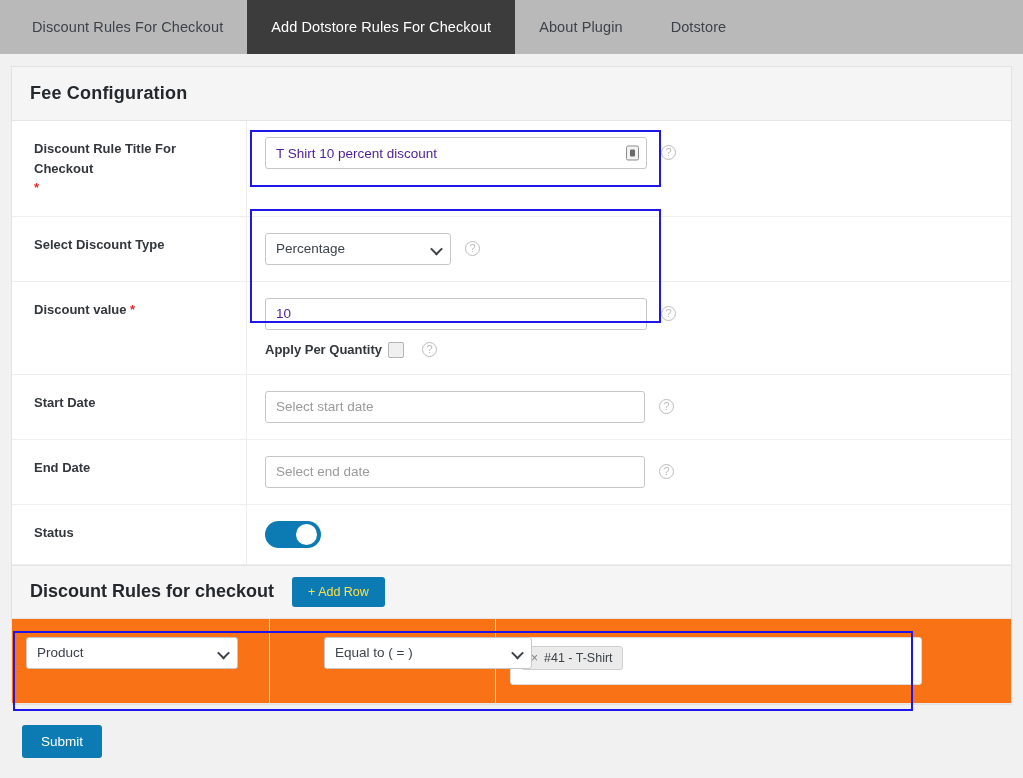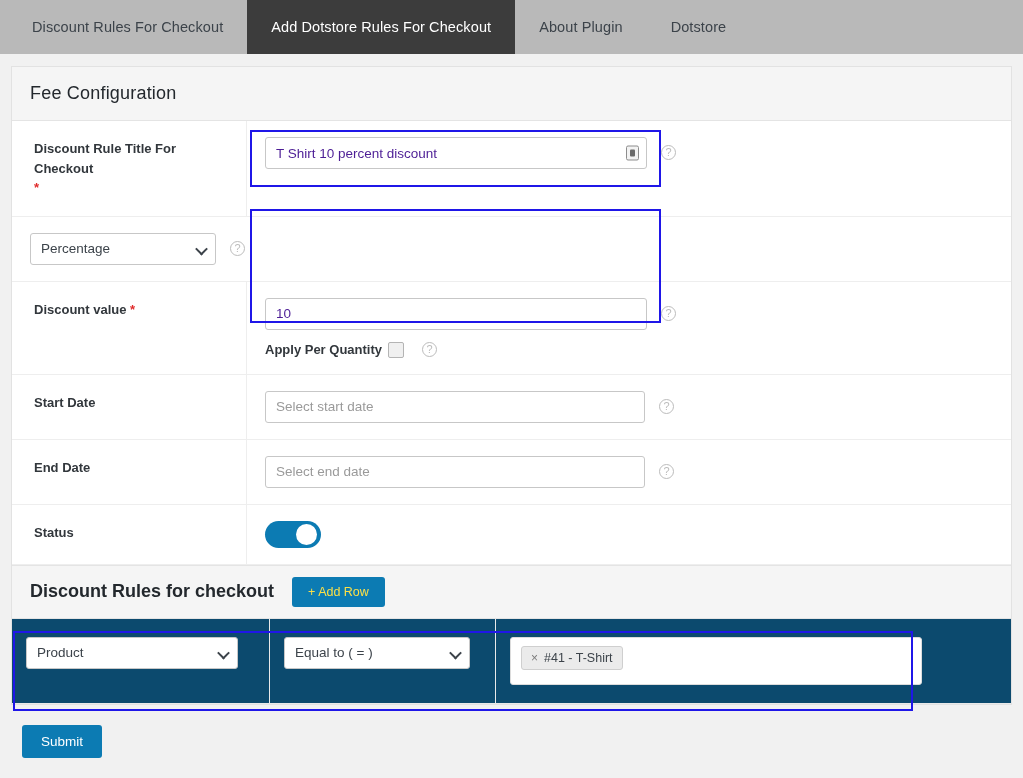--- a/index.html
+++ b/index.html
@@ -47,21 +47,21 @@
   }
 
   .section-head {
     background: #f5f5f5;
     border-bottom: 1px solid #e4e4e4;
     padding: 16px 18px;
   }
   .section-head h2 {
     margin: 0;
     font-size: 18px;
-    font-weight: normal;
+    font-weight: bold;
     color: #23282d;
     letter-spacing: .2px;
   }
 
   
   .frow {
     display: flex;
     border-bottom: 1px solid #eeeeee;
     min-height: 58px;
     position: relative;
@@ -240,36 +240,36 @@
     background: #0c7bb3;
     color: #fde047;
     border: none;
     border-radius: 3px;
     font-family: "Liberation Sans", sans-serif;
     font-size: 12.5px;
     padding: 8px 16px;
     cursor: pointer;
   }
 
-  .rules-table { position: relative; background:#0c4a6e; }
+  .rules-table { position: relative; background:#f97316; }
   .rules-row {
     display: flex;
     min-height: 80px;
     border-bottom: 1px solid #e9e9e9;
   }
   .rcell {
     padding: 18px 14px;
     border-right: 1px solid #e9e9e9;
   }
   .rcell:last-child { border-right: none; }
   .rcell-1 { width: 258px; flex: none; }
   .rcell-2 { width: 226px; flex: none; }
   .rcell-3 { flex: 1; }
   select.w-prod { width: 212px; }
-  select.w-op   { width: 186px; }
+  select.w-op   { width: 208px; margin-left: 40px; }
 
   .tokenbox {
     border: 1px solid #dcdcdc;
     border-radius: 3px;
     background: #fff;
     min-height: 48px;
     padding: 8px 10px;
     width: 412px;
   }
   .token {
@@ -337,20 +337,23 @@
           <input class="txt w-title" type="text" value="T Shirt 10 percent discount" style="">
           <span class="autofill-icon">
               <i></i>
             </span>
         </span>
         <span class="help">?</span>
       </div>
     </div>
 
     <div class="frow">
+      <div class="fcell-label">
+        <span>Select Discount Type</span>
+      </div>
       <div class="fcell-field">
         <span class="selwrap">
           <select class="sel w-type">
             <option>Percentage</option>
           </select>
           <span class="chev"></span>
         </span>
         <span class="help">?</span>
       </div>
     </div>

